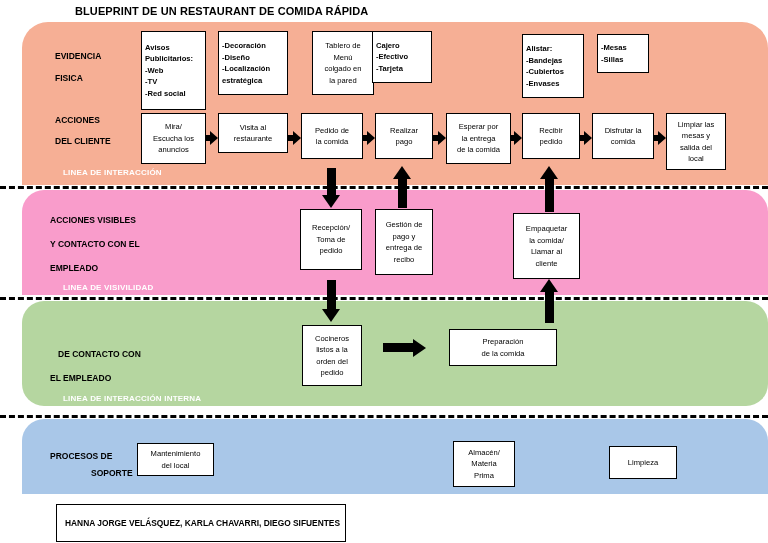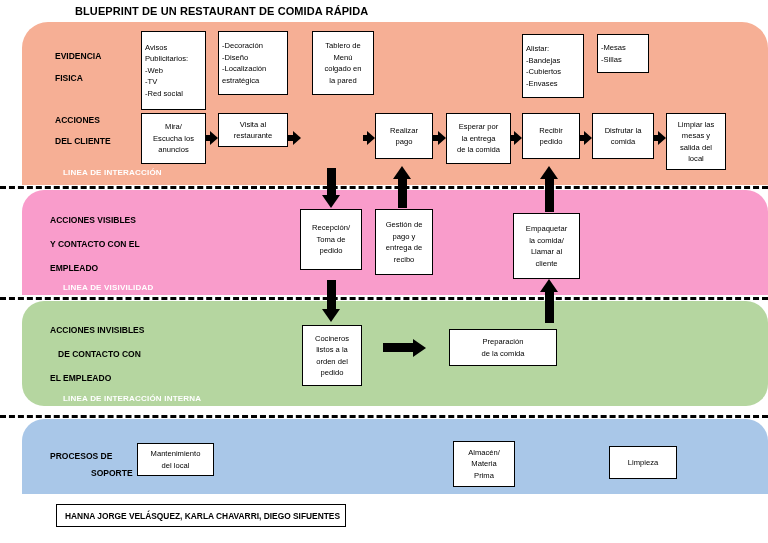--- a/index.html
+++ b/index.html
@@ -41,21 +41,21 @@
   }
 
   
   .box{
     position:absolute;background:#ffffff;border:1.3px solid #000;
     box-sizing:border-box;
     font-size:7.6px;color:#000;line-height:11.5px;
     display:flex;align-items:center;justify-content:center;
     text-align:center;padding:2px 3px;
   }
-  .box.left{text-align:left;justify-content:flex-start;}
+  .box.left{text-align:left;justify-content:flex-start;font-weight:bold;}
   .box span{display:block;width:100%;}
 
   
   .arr{position:absolute;}
   .arr-right .stem{position:absolute;background:#000;height:6px;top:4px;left:0;}
   .arr-right .head{
     position:absolute;top:0;width:0;height:0;
     border-top:7px solid transparent;border-bottom:7px solid transparent;
     border-left:8px solid #000;
   }
@@ -104,39 +104,48 @@
 -Diseño
 -Localización
 estratégica</span>
   </div>
   <div class="box" style="left:312px;top:31px;width:62px;height:64px;">
     <span style="white-space:pre-line;">Tablero de
 Menú
 colgado en
 la pared</span>
   </div>
+  <div class="box left" style="left:372px;top:31px;width:60px;height:52px;">
+    <span style="white-space:pre-line;">Cajero
+-Efectivo
+-Tarjeta</span>
+  </div>
   <div class="box left" style="left:522px;top:34px;width:62px;height:64px;">
     <span style="white-space:pre-line;">Alistar:
 -Bandejas
 -Cubiertos
 -Envases</span>
   </div>
   <div class="box left" style="left:597px;top:34px;width:52px;height:39px;">
     <span style="white-space:pre-line;">-Mesas
 -Sillas</span>
   </div>
 
   <div class="box" style="left:141px;top:113px;width:65px;height:51px;">
     <span style="white-space:pre-line;">Mira/
 Escucha los
 anuncios</span>
   </div>
-  <div class="box" style="left:218px;top:113px;width:70px;height:34px;">
+  <div class="box" style="left:218px;top:113px;width:70px;height:40px;">
     <span style="white-space:pre-line;">Visita al
 restaurante</span>
+  </div>
+  <div class="box" style="left:301px;top:113px;width:62px;height:46px;">
+    <span style="white-space:pre-line;">Pedido de
+la comida</span>
   </div>
   <div class="box" style="left:375px;top:113px;width:58px;height:46px;">
     <span style="white-space:pre-line;">Realizar
 pago</span>
   </div>
   <div class="box" style="left:446px;top:113px;width:65px;height:51px;">
     <span style="white-space:pre-line;">Esperar por
 la entrega
 de la comida</span>
   </div>
@@ -224,21 +233,20 @@
     <div class="head"></div>
       <div class="stem" style="height:34px;"></div>
   </div>
 
   <div class="line-label" style="left:63px;top:283px;">LINEA DE VISIVILIDAD</div>
 
   <div class="dash" style="left:0px;top:297px;width:768px;"></div>
 
   <div class="band green" style="left:22px;top:301px;width:746px;height:105px;border-radius:22px 22px 22px 22px;"></div>
 
-  <div class="band-label" style="left:50px;top:320px;">ACCIONES INVISIBLES</div>
   <div class="band-label" style="left:58px;top:344px;text-align:center;">DE CONTACTO CON</div>
   <div class="band-label" style="left:50px;top:368px;">EL EMPLEADO</div>
 
   <div class="box" style="left:302px;top:325px;width:60px;height:61px;">
     <span style="white-space:pre-line;">Cocineros
 listos a la
 orden del
 pedido</span>
   </div>
   <div class="box" style="left:449px;top:329px;width:108px;height:37px;">
@@ -275,17 +283,17 @@
   </div>
   <div class="box" style="left:453px;top:441px;width:62px;height:46px;">
     <span style="white-space:pre-line;">Almacén/
 Materia
 Prima</span>
   </div>
   <div class="box" style="left:609px;top:446px;width:68px;height:33px;">
     <span style="white-space:pre-line;">Limpieza</span>
   </div>
 
-  <div class="footer" style="left:56px;top:504px;width:290px;height:23px;">
+  <div class="footer" style="left:56px;top:504px;width:290px;height:38px;">
     <span>HANNA JORGE VELÁSQUEZ, KARLA CHAVARRI, DIEGO SIFUENTES</span>
   </div>
 
 </div>
 
 </body></html>

